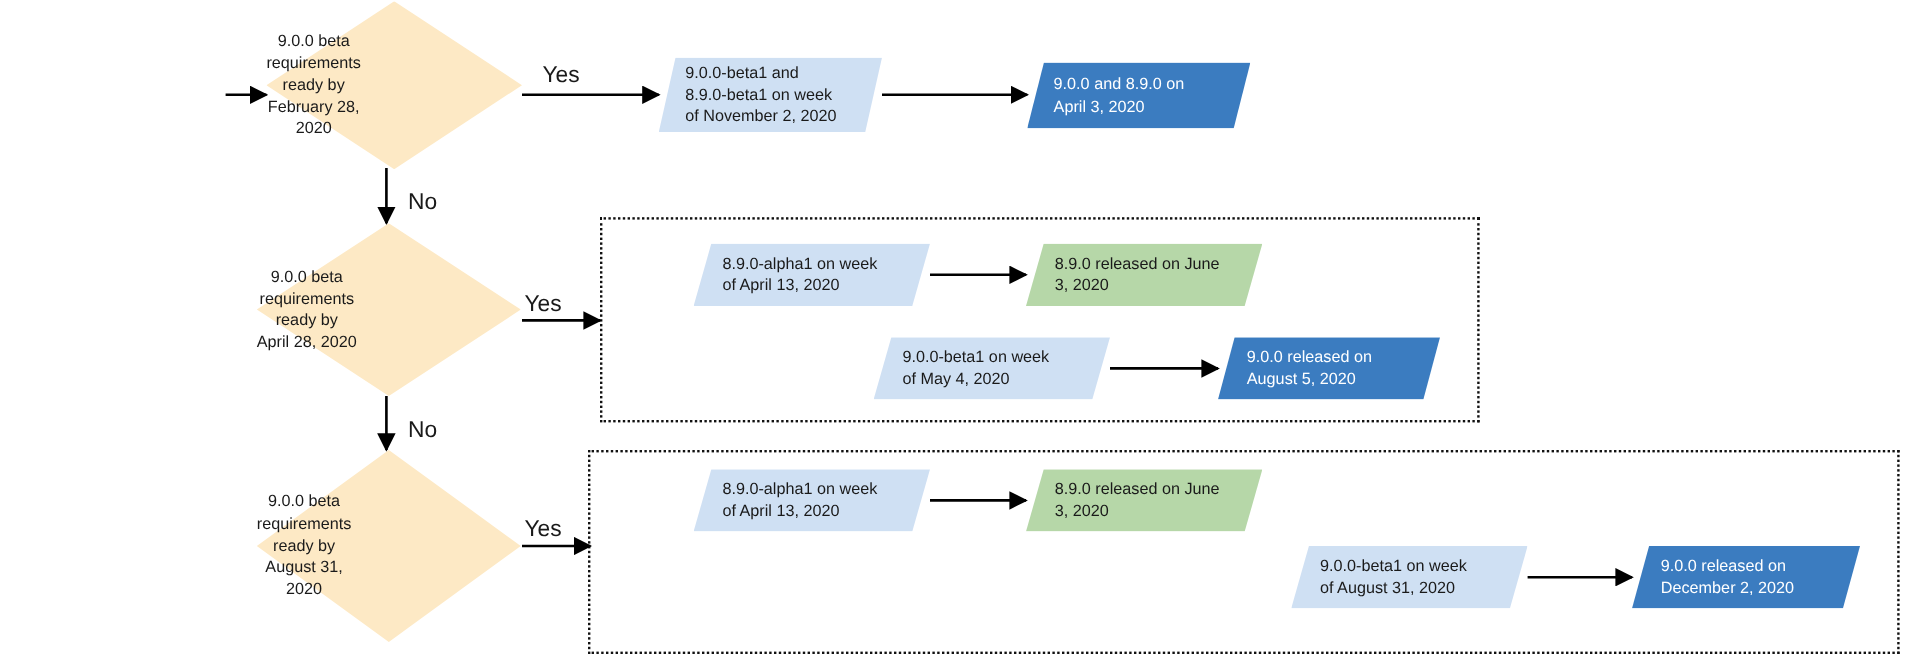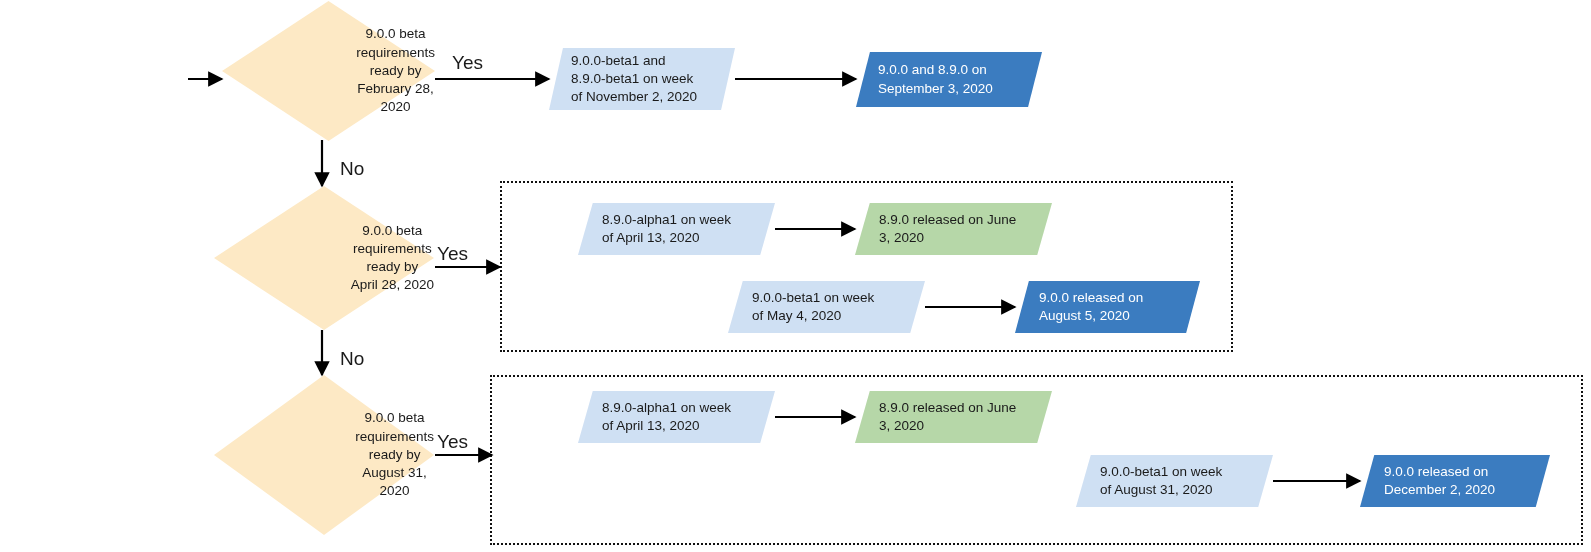--- a/index.html
+++ b/index.html
@@ -29,21 +29,21 @@
     position: absolute;
     box-sizing: border-box;
     display: flex;
     align-items: center;
     font-size: 13.5px;
     line-height: 1.35;
     color: #1a1a1a;
     white-space: pre-line;
   }
   .node.center {
-    justify-content: flex-end;
+    justify-content: flex-start;
     text-align: center;
   }
   .node .txt {
     position: relative;
     z-index: 2;
   }
   .para {
     
   }
   .para .shape {
@@ -126,21 +126,21 @@
   <div class="node para" style="left:549px; top:48px; width:186px; height:62px; padding-left:22px; padding-right:14px;">
     <span class="shape" style="background:#cfe0f3;"></span>
     <span class="txt">9.0.0-beta1 and
 8.9.0-beta1 on week
 of November 2, 2020</span>
   </div>
 
   <div class="node para" style="left:856px; top:52px; width:186px; height:55px; padding-left:22px; padding-right:14px; color:#ffffff;">
     <span class="shape" style="background:#3b7cc0;"></span>
     <span class="txt">9.0.0 and 8.9.0 on
-September 3, 2020</span>
+April 3, 2020</span>
   </div>
 
   <div class="node diamond center" style="left:214px; top:186px; width:220px; height:144px;">
     <span class="shape" style="background:#fde9c5;"></span>
     <span class="txt">9.0.0 beta
 requirements
 ready by
 April 28, 2020</span>
   </div>
 

